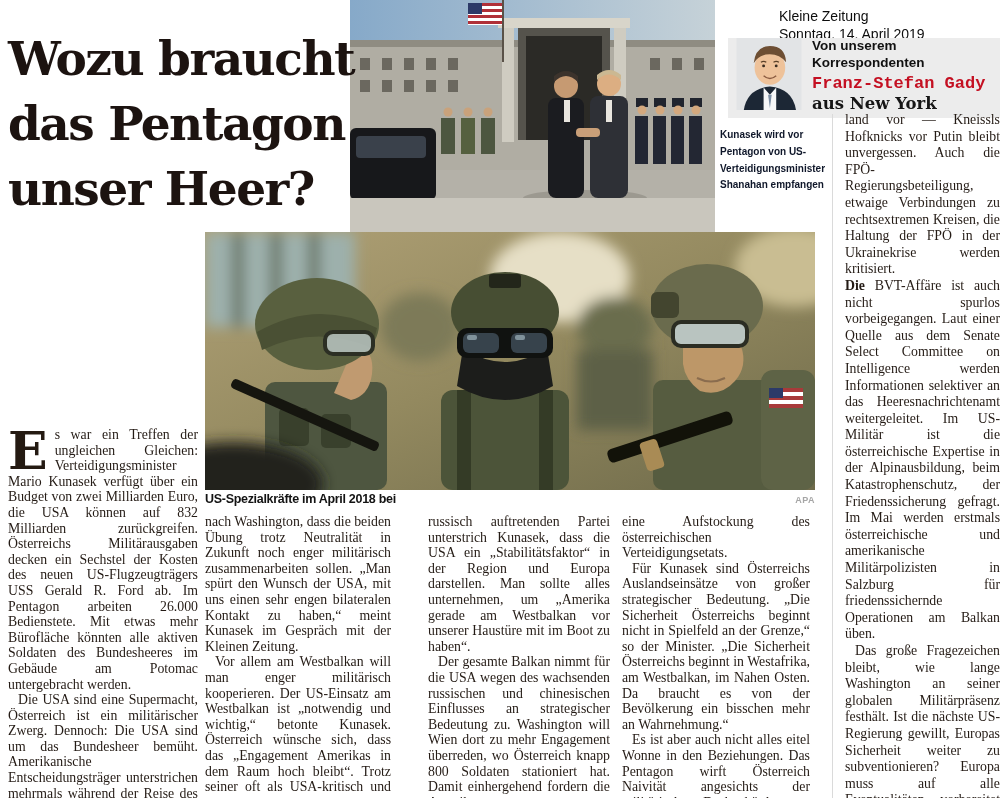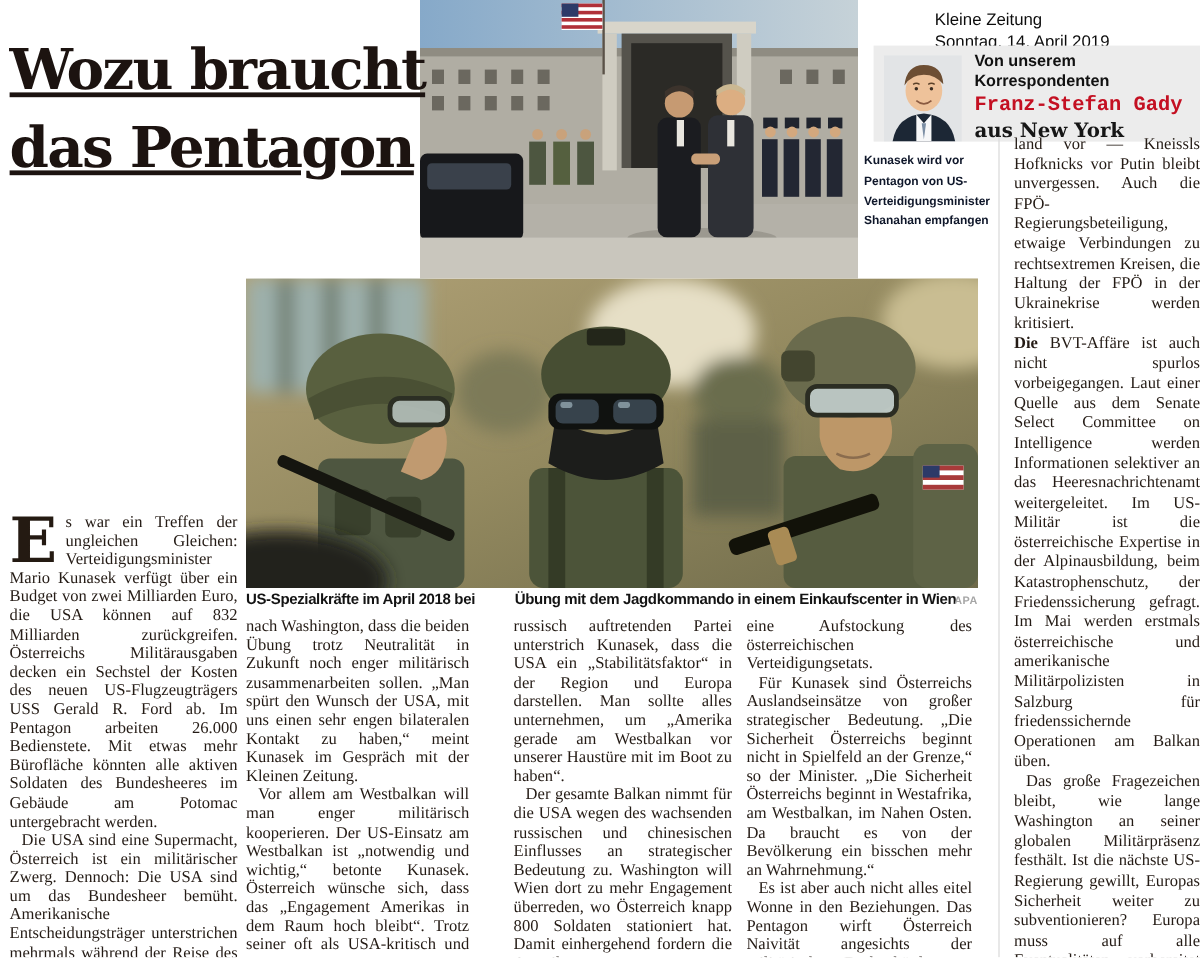--- a/index.html
+++ b/index.html
@@ -5,21 +5,21 @@
   html,body{margin:0;padding:0;background:#fff;}
   .page{position:relative;width:1000px;height:798px;background:#ffffff;overflow:hidden;
         font-family:"Liberation Serif",serif;}
 
   .masthead{position:absolute;left:779px;top:7px;font-family:"Liberation Sans",sans-serif;
             font-weight:400;font-size:14px;line-height:18px;color:#0d0d0d;}
 
   .top-photo{position:absolute;left:350px;top:0;width:365px;height:232px;}
 
   .corr-box{position:absolute;left:728px;top:38px;width:272px;height:80px;background:#ececec;
-            display:flex;align-items:flex-end;}
+            display:flex;align-items:flex-start;}
   .portrait{width:66px;height:72px;margin-left:8px;flex:none;}
   .corr-text{margin-left:10px;font-family:"Liberation Sans",sans-serif;}
   .kicker{font-weight:700;font-size:13.5px;line-height:16.5px;color:#111;width:155px;}
   .corr-name{font-family:Liberation Mono, monospace;font-weight:700;font-size:17px;line-height:21px;color:#c41022;margin-top:2px;}
   .corr-loc{font-family:"DejaVu Serif",serif;font-weight:700;font-size:16.5px;line-height:19px;color:#161616;}
 
   .headline{position:absolute;left:8px;top:26px;width:348px;font-family:"DejaVu Serif",serif;
             font-weight:700;font-size:47px;line-height:65px;letter-spacing:-1.5px;color:#1c1310;}
 
   .lede{position:absolute;left:8px;top:236px;width:192px;font-size:19.5px;line-height:23.6px;
@@ -164,23 +164,24 @@
       <path d="M30 55 l7 8 7 -8 v25 h-14 z" fill="#f6f7f8"></path>
       <path d="M35 63 h4 l-2 15 z" fill="#7b8ea4"></path>
     </svg>
     <div class="corr-text">
       <div class="kicker">Von unserem Korrespondenten</div>
       <div class="corr-name">Franz-Stefan Gady</div>
       <div class="corr-loc">aus New York</div>
     </div>
   </div>
 
-  <h1 class="headline" style="margin:0;text-decoration:underline;">
+  <h1 class="headline" style="margin:0;">
     <div>Wozu braucht</div>
     <div>das Pentagon</div>
+    <div>unser Heer?</div>
   </h1>
 
 
   <div class="top-caption">Kunasek wird vor Pentagon von US-Verteidigungsminister Shanahan empfangen</div>
 
   <div class="col col0">
     <p>
       <span class="dropcap">E</span><span>s war ein Treffen der ungleichen Gleichen: Verteidigungsminister Mario Kunasek verfügt über ein Budget von zwei Milliarden Euro, die USA können auf 832 Milliarden zurückgreifen. Österreichs Militärausgaben decken ein Sechstel der Kosten des neuen US-Flugzeugträgers USS Gerald R. Ford ab. Im Pentagon arbeiten 26.000 Bedienstete. Mit etwas mehr Bürofläche könnten alle aktiven Soldaten des Bundesheeres im Gebäude am Potomac untergebracht werden.</span>
     </p>
     <p class="pind">Die USA sind eine Supermacht, Österreich ist ein militärischer Zwerg. Dennoch: Die USA sind um das Bundesheer bemüht. Amerikanische Entscheidungsträger unterstrichen mehrmals während der Reise des Verteidigungsministers</p>
@@ -252,21 +253,20 @@
       <rect x="400" y="198" width="130" height="14" rx="5" transform="rotate(-18 465 205)" fill="#121209"></rect>
       <rect x="438" y="208" width="18" height="30" rx="4" transform="rotate(-18 447 223)" fill="#a98b55"></rect>
     </g>
     <g filter="url(#bl)">
       <ellipse cx="28" cy="252" rx="90" ry="42" fill="#22241a"></ellipse>
     </g>
   </svg>
 
   <div class="caption-row">
     <span class="cap-left">US-Spezialkräfte im April 2018 bei</span>
-    <span class="cap-center">Übung mit dem Jagdkommando in einem Einkaufscenter in Wien</span>
     <span class="credit">APA</span>
   </div>
 
   <div class="col col1">
     <p>nach Washington, dass die beiden Übung trotz Neutralität in Zukunft noch enger militärisch zusammenarbeiten sollen. „Man spürt den Wunsch der USA, mit uns einen sehr engen bilateralen Kontakt zu haben,“ meint Kunasek im Gespräch mit der Kleinen Zeitung.</p>
     <p class="pind">Vor allem am Westbalkan will man enger militärisch kooperieren. Der US-Einsatz am Westbalkan ist „notwendig und wichtig,“ betonte Kunasek. Österreich wünsche sich, dass das „Engagement Amerikas in dem Raum hoch bleibt“. Trotz seiner oft als USA-kritisch und pro-</p>
   </div>
 
   <div class="col col2">
     <p>russisch auftretenden Partei unterstrich Kunasek, dass die USA ein „Stabilitätsfaktor“ in der Region und Europa darstellen. Man sollte alles unternehmen, um „Amerika gerade am Westbalkan vor unserer Haustüre mit im Boot zu haben“.</p>

